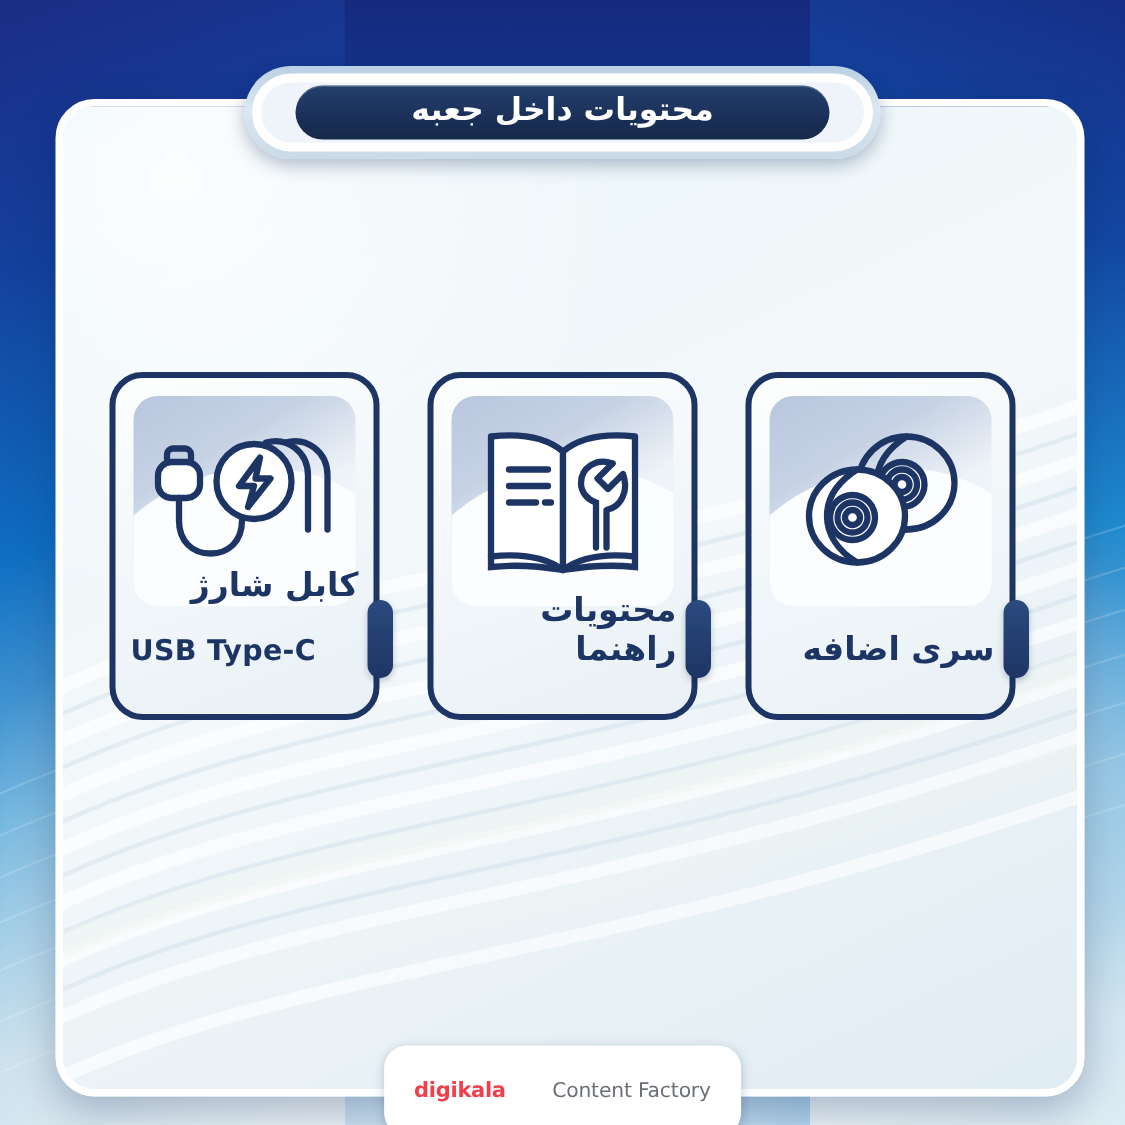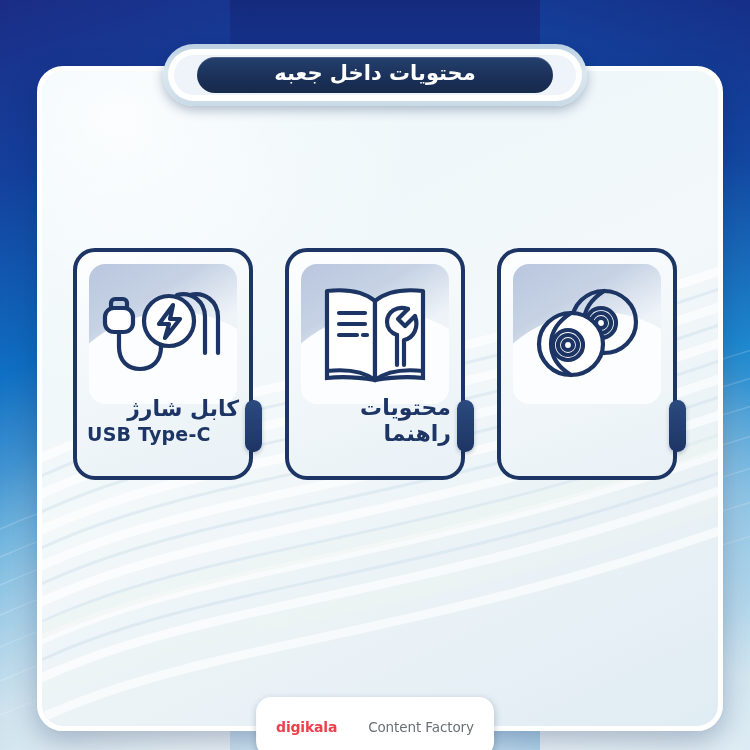--- a/index.html
+++ b/index.html
@@ -110,21 +110,21 @@
     background:#fbfdfe;border-radius:50% 50% 0 0 / 60% 60% 0 0;
     transform:rotate(-12deg);
   }
   .card-icon{position:absolute;inset:0;display:flex;align-items:center;justify-content:center;}
   .card-icon svg{display:block;}
   .card-label{
     position:absolute;left:10px;right:10px;bottom:30px;
     color:#1d3564;line-height:1.15;
   }
   .card-label .l1{font-size:22px;font-weight:bold;display:block;}
-  .card-label .l2{font-size:19px;font-weight:bold;display:block;margin-top:3px;letter-spacing:.2px;direction:ltr;}
+  .card-label .l2{font-size:19px;font-weight:bold;display:block;margin-top:21px;letter-spacing:.2px;direction:ltr;}
   .card-accent{
     position:absolute;top:152px;width:17px;height:52px;border-radius:9px;
     background:linear-gradient(180deg,#2b4a7e 0%,#1d3564 100%);
     box-shadow:0 2px 4px rgba(10,30,70,.25);
   }
   .acc-right{right:-9px;}
 
   
   .badge{
     position:absolute;left:50%;transform:translateX(-50%);
@@ -215,20 +215,23 @@
                 <circle cx="80" cy="45" r="5"></circle>
                 <ellipse cx="50" cy="66" rx="32" ry="31" fill="#ffffff"></ellipse>
                 <path d="M50,35 C36,44 30,55 30,66 C30,78 37,89 50,97"></path>
                 <circle cx="47" cy="67" r="15"></circle>
                 <circle cx="47" cy="67" r="10"></circle>
                 <circle cx="47" cy="67" r="5"></circle>
               </g>
             </svg>
           </div>
         </div>
+        <div class="card-label">
+          <span class="l1">سری اضافه</span>
+        </div>
       </div>
       <div class="card-accent acc-right"></div>
     </div>
 
     <div class="card">
       <div class="card-body">
         <div class="card-iconbox">
           <div class="blob"></div>
           <div class="card-icon">
             <svg width="128" height="110" viewBox="0 0 128 110">

